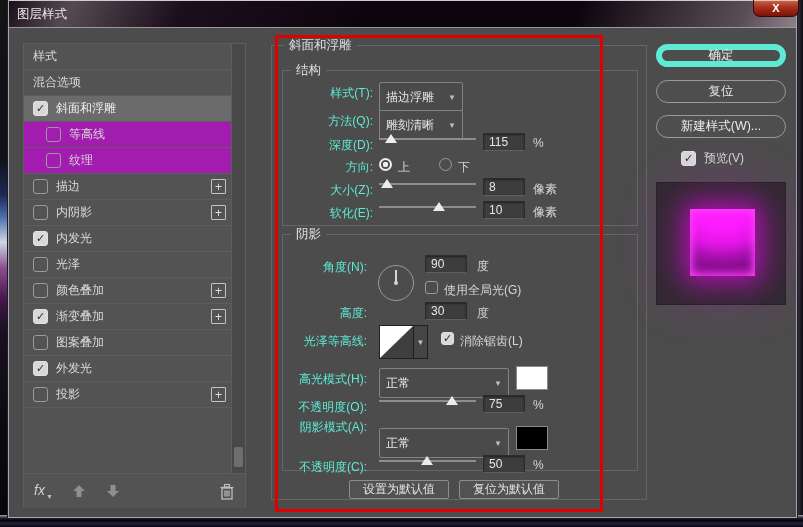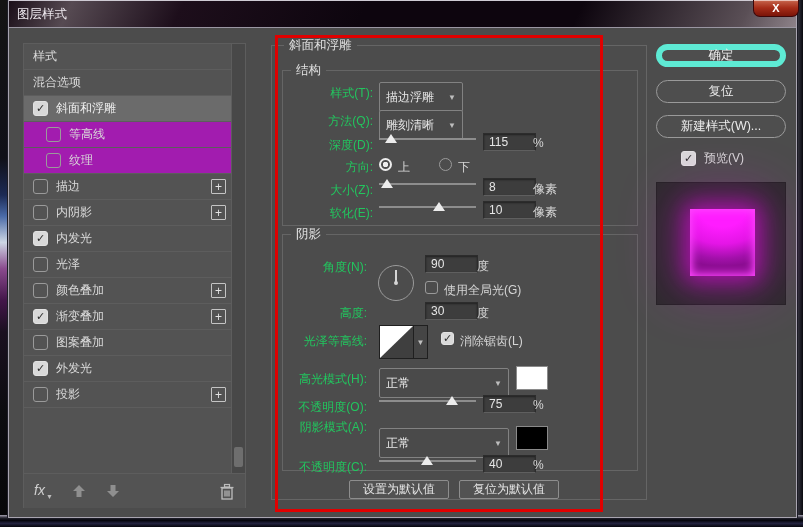--- a/index.html
+++ b/index.html
@@ -56,25 +56,25 @@
   .radio.off{border:1px solid #9a9a9a;}
 
   
   .panel{position:absolute;left:262px;top:17px;width:376px;height:455px;border:1px solid #656565;}
   .legend{position:absolute;top:-9px;background:#4c4c4c;padding:0 5px;color:#e0e0e0;font-size:12.5px;white-space:nowrap;}
   .panel>.legend{left:12px;}
   .group{position:absolute;left:10px;width:356px;border:1px solid #656565;}
   .group>.legend{left:8px;}
   .g-struct{top:24px;height:156px;}
   .g-shade{top:188px;height:237px;}
-  .flabel{position:absolute;width:88px;text-align:right;color:#22c55e;}
+  .flabel{position:absolute;width:88px;text-align:right;color:#5eead4;}
   .sel{position:absolute;height:30px;background:#4a4a4a;border:1px solid #828282;border-radius:2px;
     display:flex;align-items:center;padding:0 6px;color:#e8e8e8;cursor:pointer;}
   .sel .chev{margin-left:auto;font-size:8px;color:#bdbdbd;padding-left:6px;}
-  .valbox{position:absolute;width:53px;height:18px;background:#3d3d3d;border:1px solid #2c2c2c;border-bottom-color:#5f5f5f;
+  .valbox{position:absolute;width:42px;height:18px;background:#3d3d3d;border:1px solid #2c2c2c;border-bottom-color:#5f5f5f;
     color:#e6e6e6;line-height:16px;padding-left:5px;box-shadow:inset 0 1px 2px rgba(0,0,0,.45);}
   .unit{position:absolute;color:#d6d6d6;}
   .slider{position:absolute;width:97px;height:12px;cursor:pointer;}
   .slider .track{position:absolute;left:0;right:0;top:5px;height:2px;background:#8d8d8d;}
   .slider .thumb{position:absolute;top:1px;width:0;height:0;border-left:6px solid transparent;border-right:6px solid transparent;border-bottom:9px solid #ececec;}
   .dial{position:absolute;width:36px;height:36px;border:1px solid #9a9a9a;border-radius:50%;cursor:pointer;}
   .dial .needle{position:absolute;left:16px;top:4px;width:2px;height:12px;background:#d5d5d5;}
   .dial .cdot{position:absolute;left:15px;top:15px;width:4px;height:4px;border-radius:50%;background:#d5d5d5;}
   .contour{position:absolute;display:flex;cursor:pointer;}
   .contour .swatch{width:35px;height:34px;background:#3f3f3f;border:1px solid #1f1f1f;position:relative;}
@@ -305,21 +305,21 @@
             <span>正常</span>
             <span class="chev">▼</span>
           </div>
           <div class="mode-swatch" style="left:233px;top:191px;background:#000000;"></div>
 
           <span class="flabel" style="left:-4px;top:224px;">不透明度(C):</span>
           <div class="slider" style="left:96px;top:220px;">
             <div class="track"></div>
             <div class="thumb" style="left:42px;"></div>
           </div>
-          <div class="valbox" style="left:200px;top:220px;">40</div>
+          <div class="valbox" style="left:200px;top:220px;">50</div>
           <span class="unit" style="left:250px;top:223px;">%</span>
         </div>
 
         <div class="btn-flat" style="left:77px;top:434px;width:100px;">设置为默认值</div>
         <div class="btn-flat" style="left:187px;top:434px;width:100px;">复位为默认值</div>
       </div>
 
       <div class="pill primary" style="top:16px;">确定</div>
       <div class="pill" style="top:52px;">复位</div>
       <div class="pill" style="top:87px;">新建样式(W)...</div>

